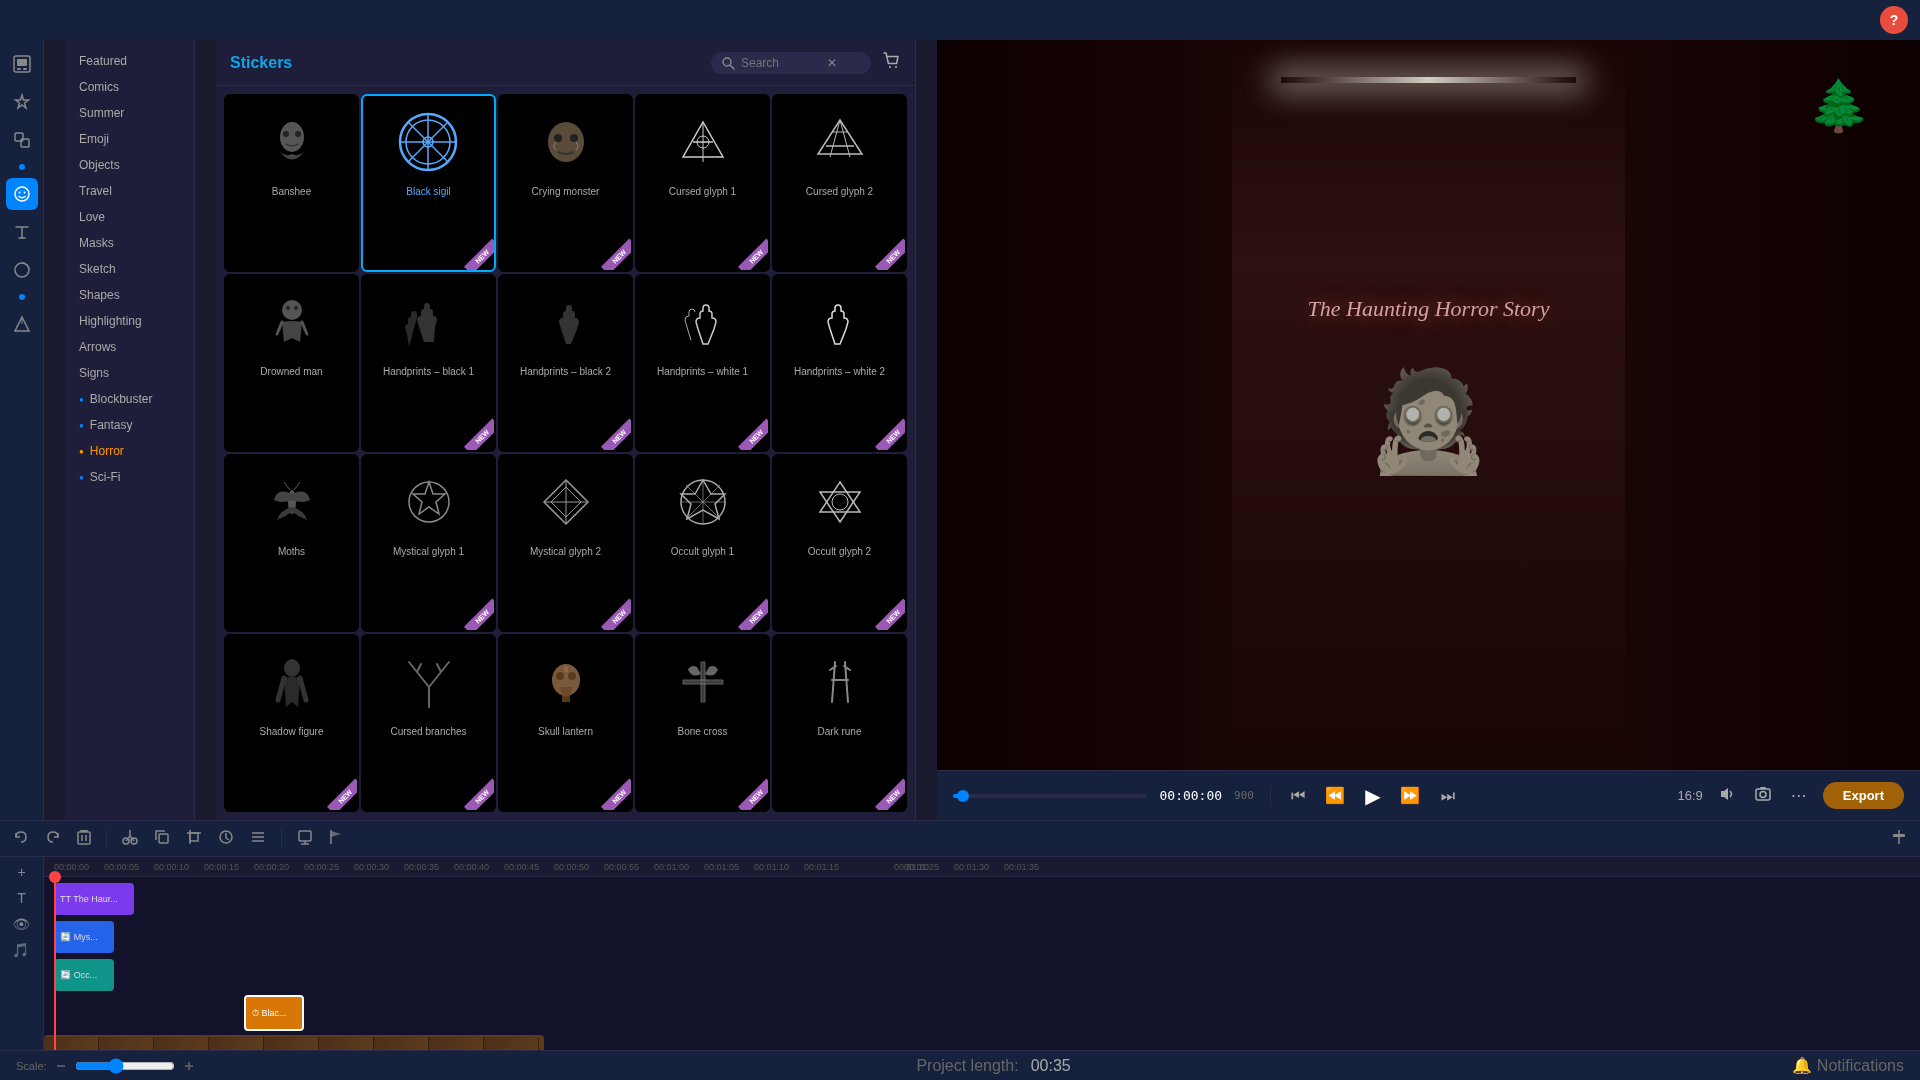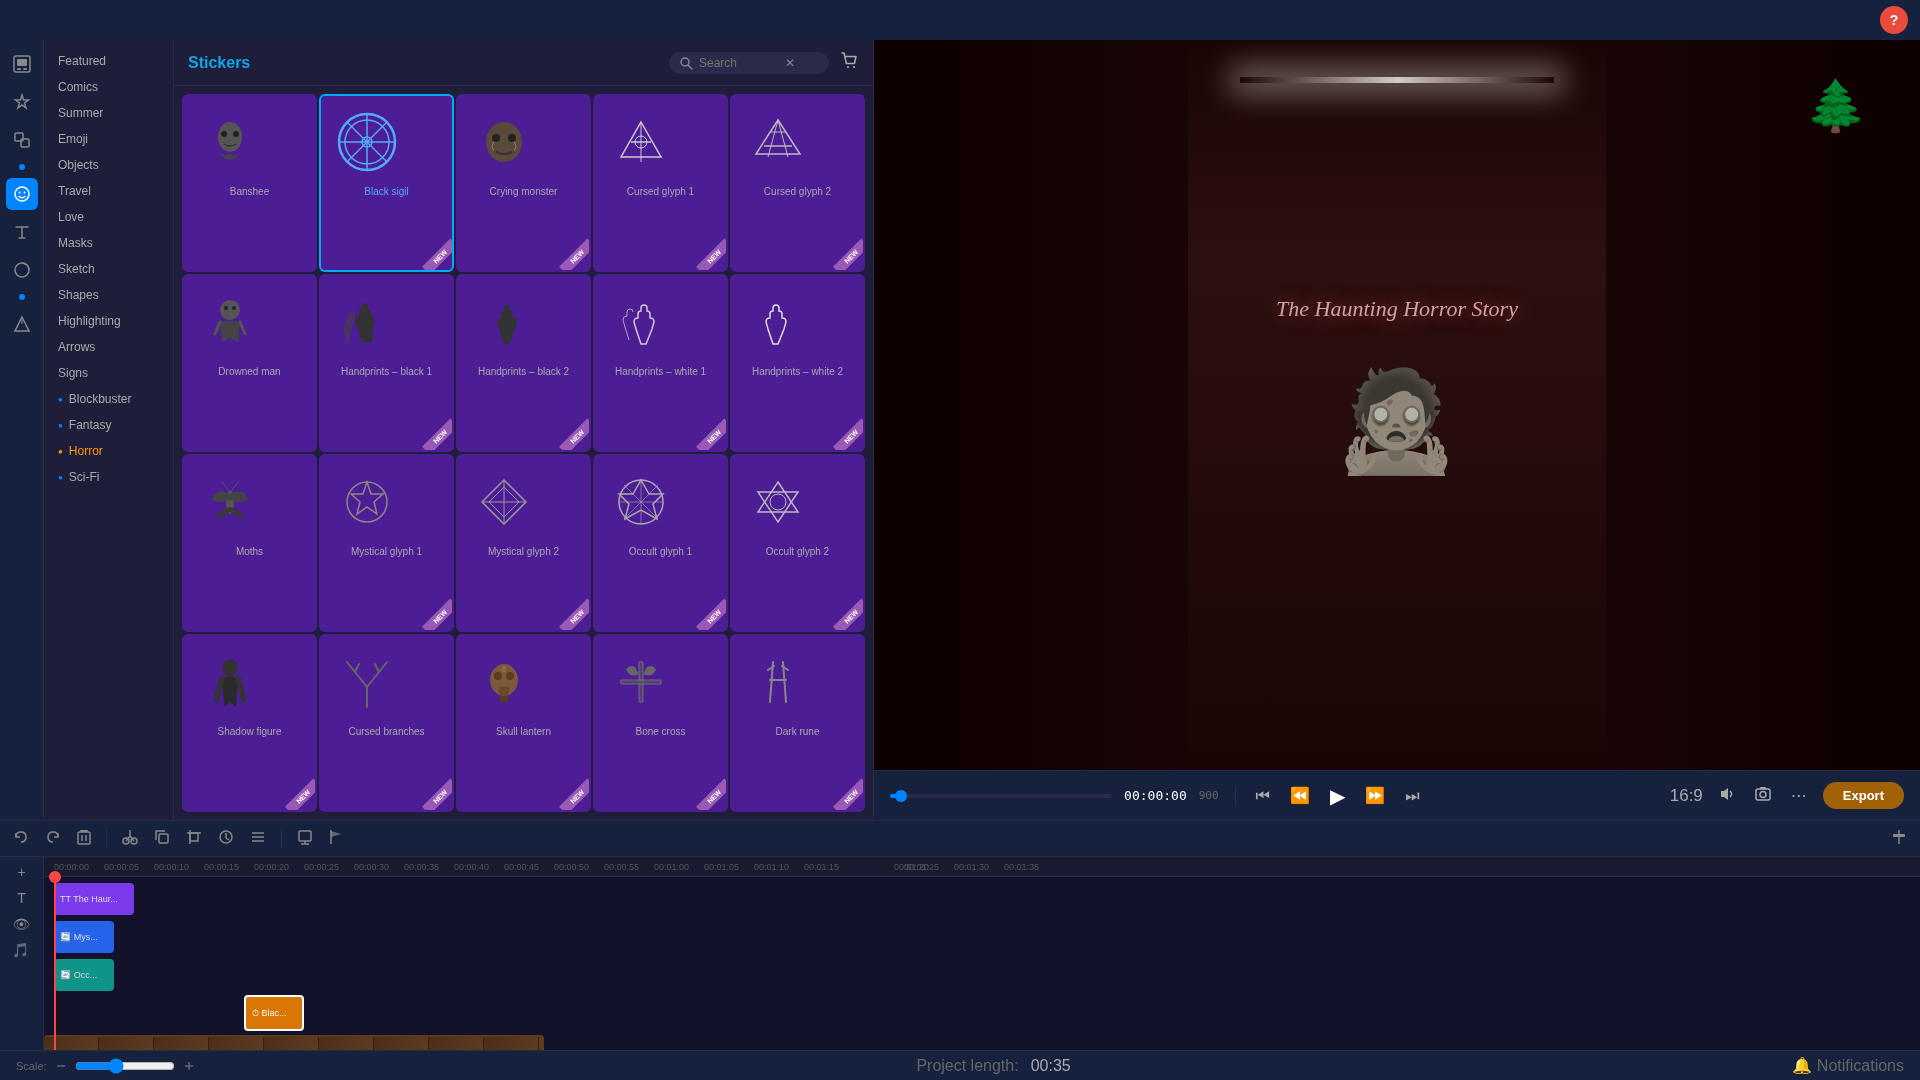--- a/index.html
+++ b/index.html
@@ -3,21 +3,21 @@
   <meta charset="utf-8">
   <style>
     * { box-sizing: border-box; margin: 0; padding: 0; }
     body { background: #1a1a2e; color: #ccc; font-family: 'Segoe UI', Arial, sans-serif; font-size: 12px; width: 1920px; height: 1080px; overflow: hidden; display: flex; flex-direction: column; }
 
     
     #top-bar { display: flex; align-items: center; background: #16213e; height: 40px; padding: 0 12px; justify-content: flex-end; }
     #help-btn { width: 28px; height: 28px; border-radius: 50%; background: #e74c3c; display: flex; align-items: center; justify-content: center; color: white; font-weight: bold; font-size: 14px; cursor: pointer; }
 
     
-    #main { display: flex; flex: 1; overflow: hidden; }
+    #main { display: flex; flex: 1; overflow: hidden; gap: 21px; }
 
     
     #icon-bar { width: 44px; background: #16213e; display: flex; flex-direction: column; align-items: center; padding: 8px 0; gap: 6px; border-right: 1px solid #2a2a4a; }
     .icon-btn { width: 32px; height: 32px; border-radius: 6px; display: flex; align-items: center; justify-content: center; cursor: pointer; color: #888; font-size: 16px; }
     .icon-btn.active { background: #0084ff; color: #fff; }
     .icon-dot { width: 6px; height: 6px; border-radius: 50%; background: #0084ff; margin: 2px auto; }
 
     
     #category-panel { width: 130px; background: #1e1e3a; border-right: 1px solid #2a2a4a; padding: 8px 0; overflow-y: auto; }
     .cat-item { padding: 6px 14px; cursor: pointer; color: #aaa; font-size: 12px; display: flex; align-items: center; gap: 6px; }
@@ -25,37 +25,37 @@
 
     
     #stickers-panel { width: 700px; background: #1e1e3a; display: flex; flex-direction: column; border-right: 1px solid #2a2a4a; }
     #stickers-header { display: flex; align-items: center; padding: 10px 14px; gap: 10px; border-bottom: 1px solid #2a2a4a; }
     #stickers-title { font-size: 16px; color: #0ea5e9; font-weight: 600; flex: 1; }
     #search-box { display: flex; align-items: center; background: #2a2a4a; border-radius: 16px; padding: 4px 10px; gap: 6px; width: 160px; }
     #search-input { background: none; border: none; outline: none; color: #ccc; font-size: 12px; width: 100px; }
     .cart-icon { color: #aaa; cursor: pointer; font-size: 18px; }
 
     #stickers-grid { display: grid; grid-template-columns: repeat(5, 1fr); gap: 2px; padding: 8px; overflow-y: auto; flex: 1; }
-    .sticker-item { background: #4c1d95; border-radius: 6px; padding: 6px; display: flex; flex-direction: column; cursor: pointer; position: relative; border: 2px solid transparent; }
+    .sticker-item { background: #000000; border-radius: 6px; padding: 6px; display: flex; flex-direction: column; align-items: center; cursor: pointer; position: relative; border: 2px solid transparent; }
     .sticker-item.selected { border-color: #00aaff; }
     .sticker-thumb { width: 80px; height: 80px; display: flex; align-items: center; justify-content: center; }
     .sticker-label { font-size: 10px; color: #aaa; text-align: center; margin-top: 4px; }
     .new-triangle { position: absolute; bottom: 0; right: 0; width: 40px; height: 40px; overflow: hidden; }
     .new-triangle::after { content: 'NEW'; position: absolute; bottom: 8px; right: -8px; background: #9b59b6; color: white; font-size: 7px; font-weight: bold; padding: 2px 12px; transform: rotate(-45deg); display: block; }
 
     
     #preview-area { flex: 1; background: #12122a; display: flex; flex-direction: column; }
     #preview-video { flex: 1; background: #000; position: relative; overflow: hidden; display: flex; align-items: center; justify-content: center; }
 
     #controls-bar { background: #16213e; height: 50px; display: flex; align-items: center; padding: 0 16px; gap: 12px; border-top: 1px solid #2a2a4a; }
     #time-display { color: #fff; font-size: 13px; font-family: monospace; }
     #time-total { color: #666; font-size: 11px; font-family: monospace; }
     .ctrl-btn { color: #aaa; cursor: pointer; font-size: 16px; padding: 4px; }
     .play-btn { color: #fff; font-size: 20px; }
-    #aspect-ratio { color: #aaa; font-size: 17px; cursor: pointer; }
+    #aspect-ratio { color: #aaa; font-size: 13px; cursor: pointer; }
     #export-btn { background: #a16207; color: #fff; border: none; border-radius: 16px; padding: 6px 20px; font-size: 13px; cursor: pointer; font-weight: 600; }
     .progress-bar-container { flex: 1; height: 4px; background: #2a2a4a; border-radius: 2px; position: relative; }
     .progress-fill { height: 100%; background: #0084ff; border-radius: 2px; width: 5%; }
     .progress-handle { width: 12px; height: 12px; border-radius: 50%; background: #0084ff; position: absolute; top: -4px; left: 5%; transform: translateX(-50%); }
 
     
     #timeline { background: #12122a; height: 260px; display: flex; flex-direction: column; border-top: 1px solid #2a2a4a; }
     #timeline-toolbar { display: flex; align-items: center; padding: 4px 8px; gap: 6px; background: #16213e; border-bottom: 1px solid #2a2a4a; height: 36px; }
     .tl-btn { color: #888; cursor: pointer; font-size: 14px; padding: 3px 5px; }
     .tl-separator { width: 1px; height: 20px; background: #2a2a4a; margin: 0 4px; }

